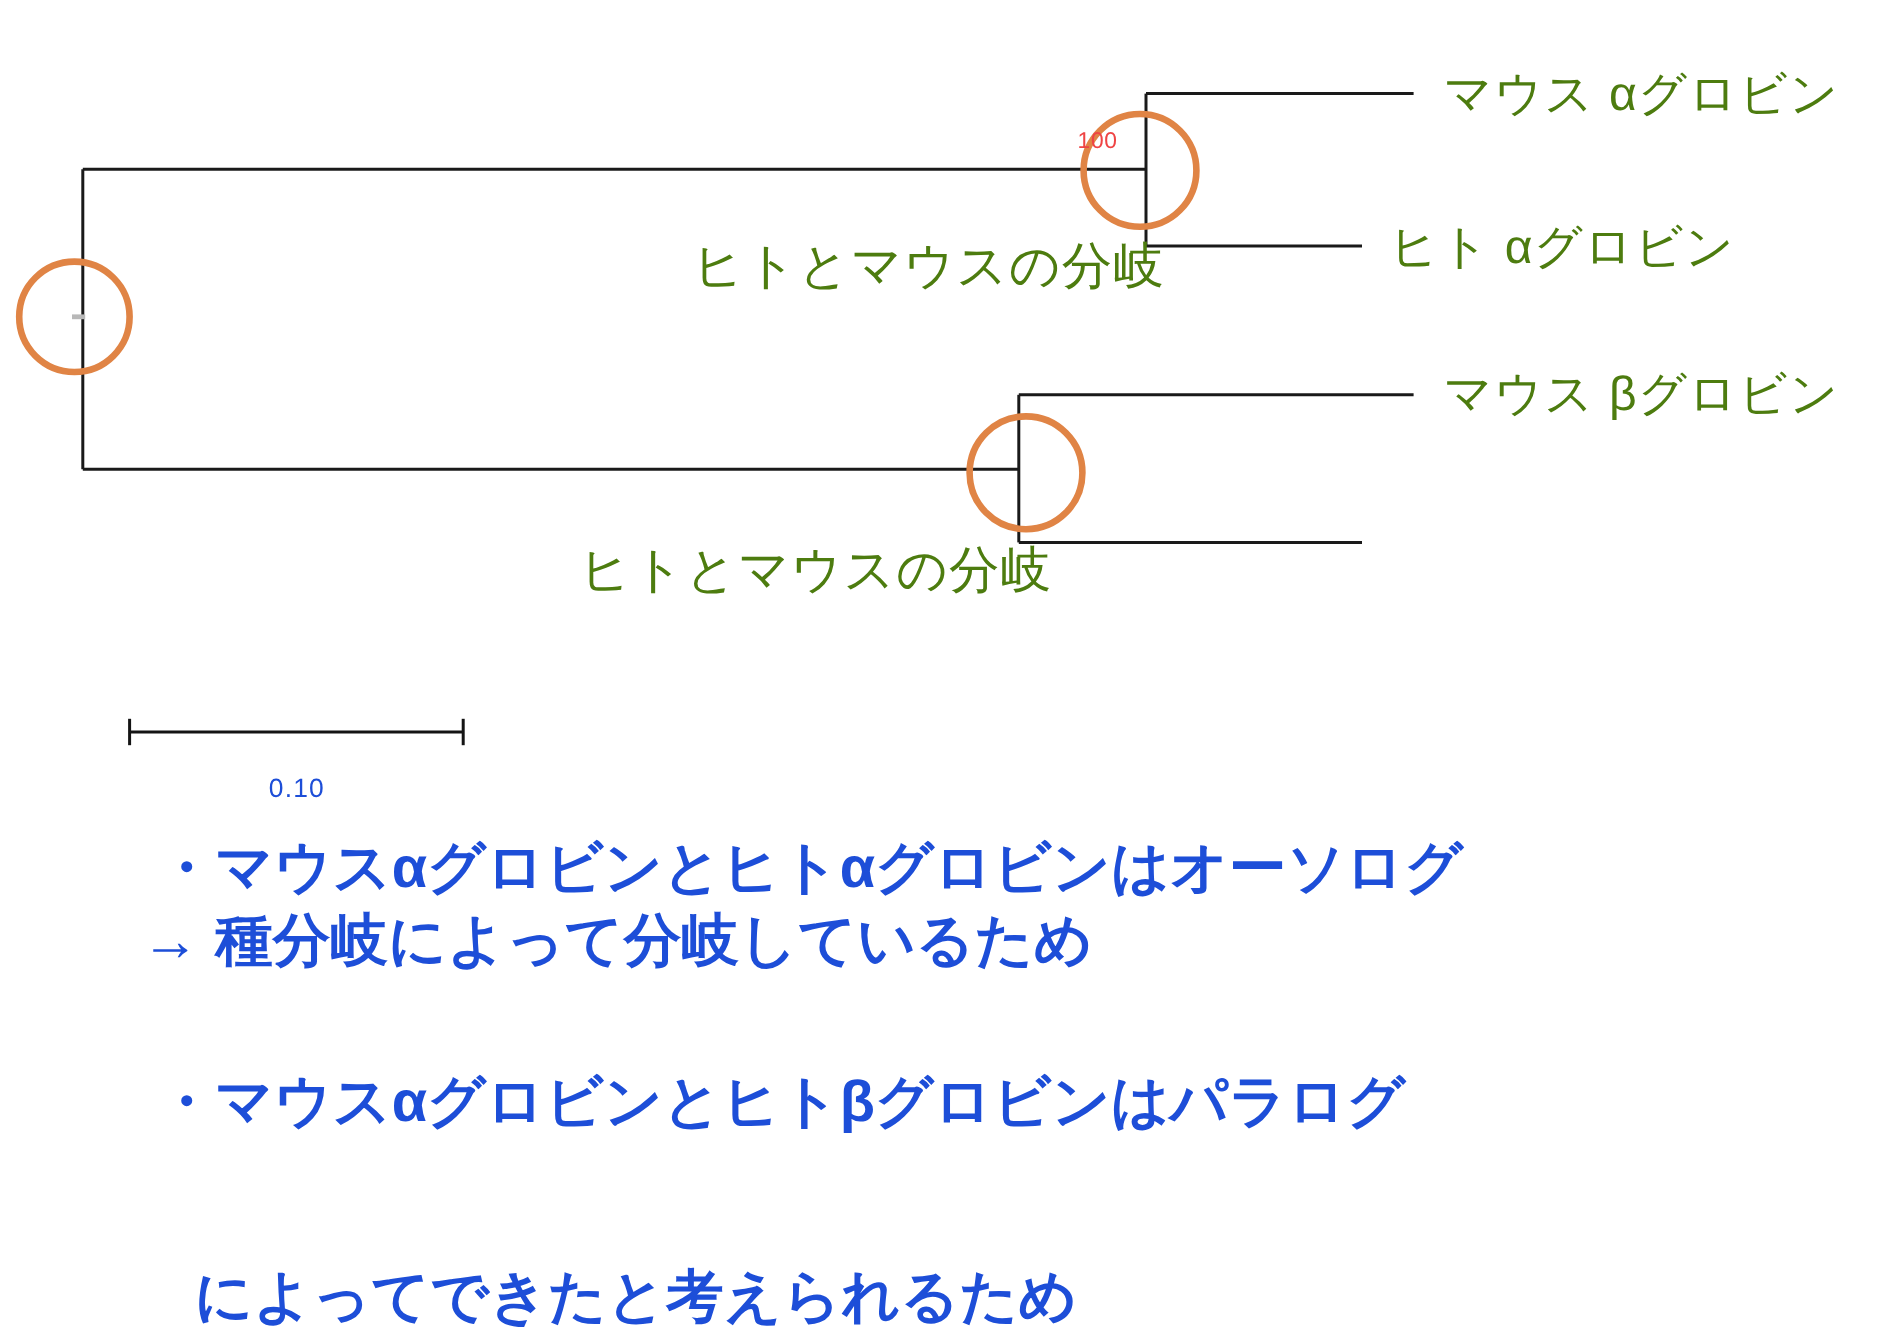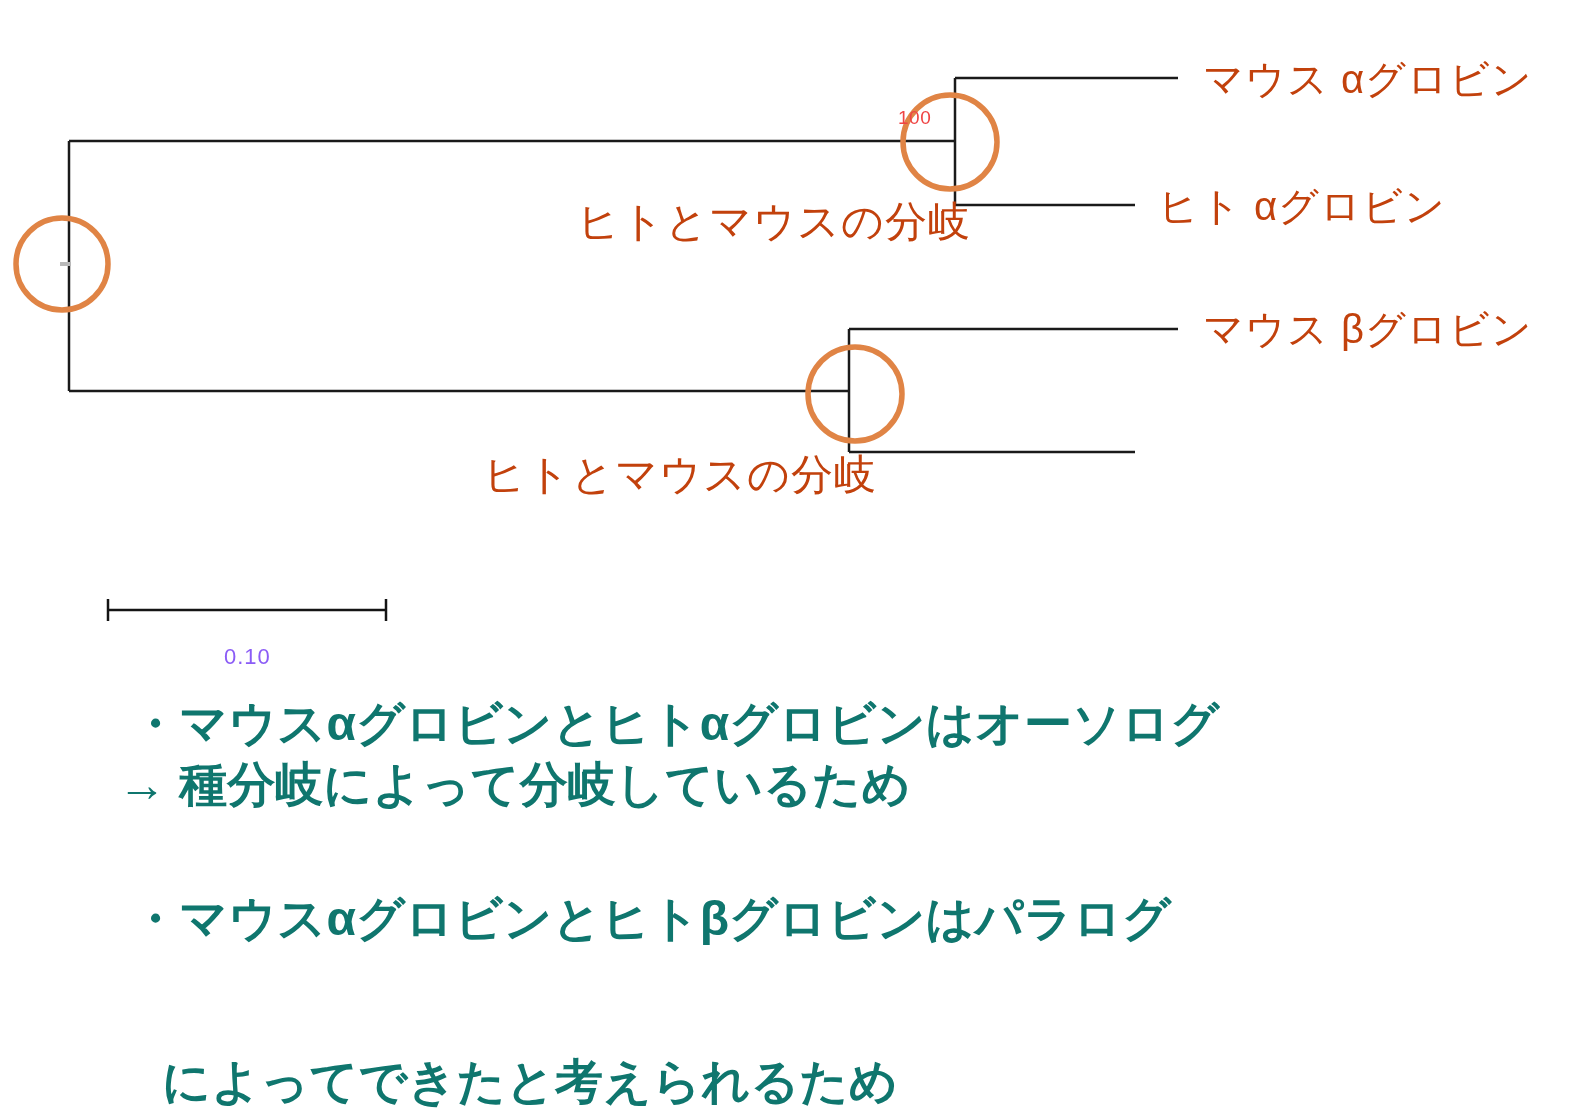--- a/index.html
+++ b/index.html
@@ -17,48 +17,48 @@
   }
   .tree-svg {
     position: absolute;
     left: 0;
     top: 0;
     width: 1580px;
     height: 1108px;
   }
   .label {
     position: absolute;
-    color: #c2410c;
+    color: #4d7c0f;
     white-space: nowrap;
     line-height: 1;
   }
   .taxon {
     font-size: 40px;
     letter-spacing: 1px;
     transform: translateY(-50%);
   }
   .node-label {
     font-size: 42px;
     letter-spacing: 1px;
   }
   .bootstrap {
     font-size: 19px;
     color: #ef4444;
     letter-spacing: 0.5px;
   }
   .scale-value {
     font-size: 22px;
-    color: #8b5cf6;
+    color: #1d4ed8;
     letter-spacing: 1px;
   }
   .note-line {
     position: absolute;
     font-size: 48px;
     font-weight: 600;
-    color: #0f766e;
+    color: #1d4ed8;
     white-space: nowrap;
     line-height: 1;
     letter-spacing: 0px;
   }
 </style>
 </head>
 <body>
 
 <div class="canvas">
 

